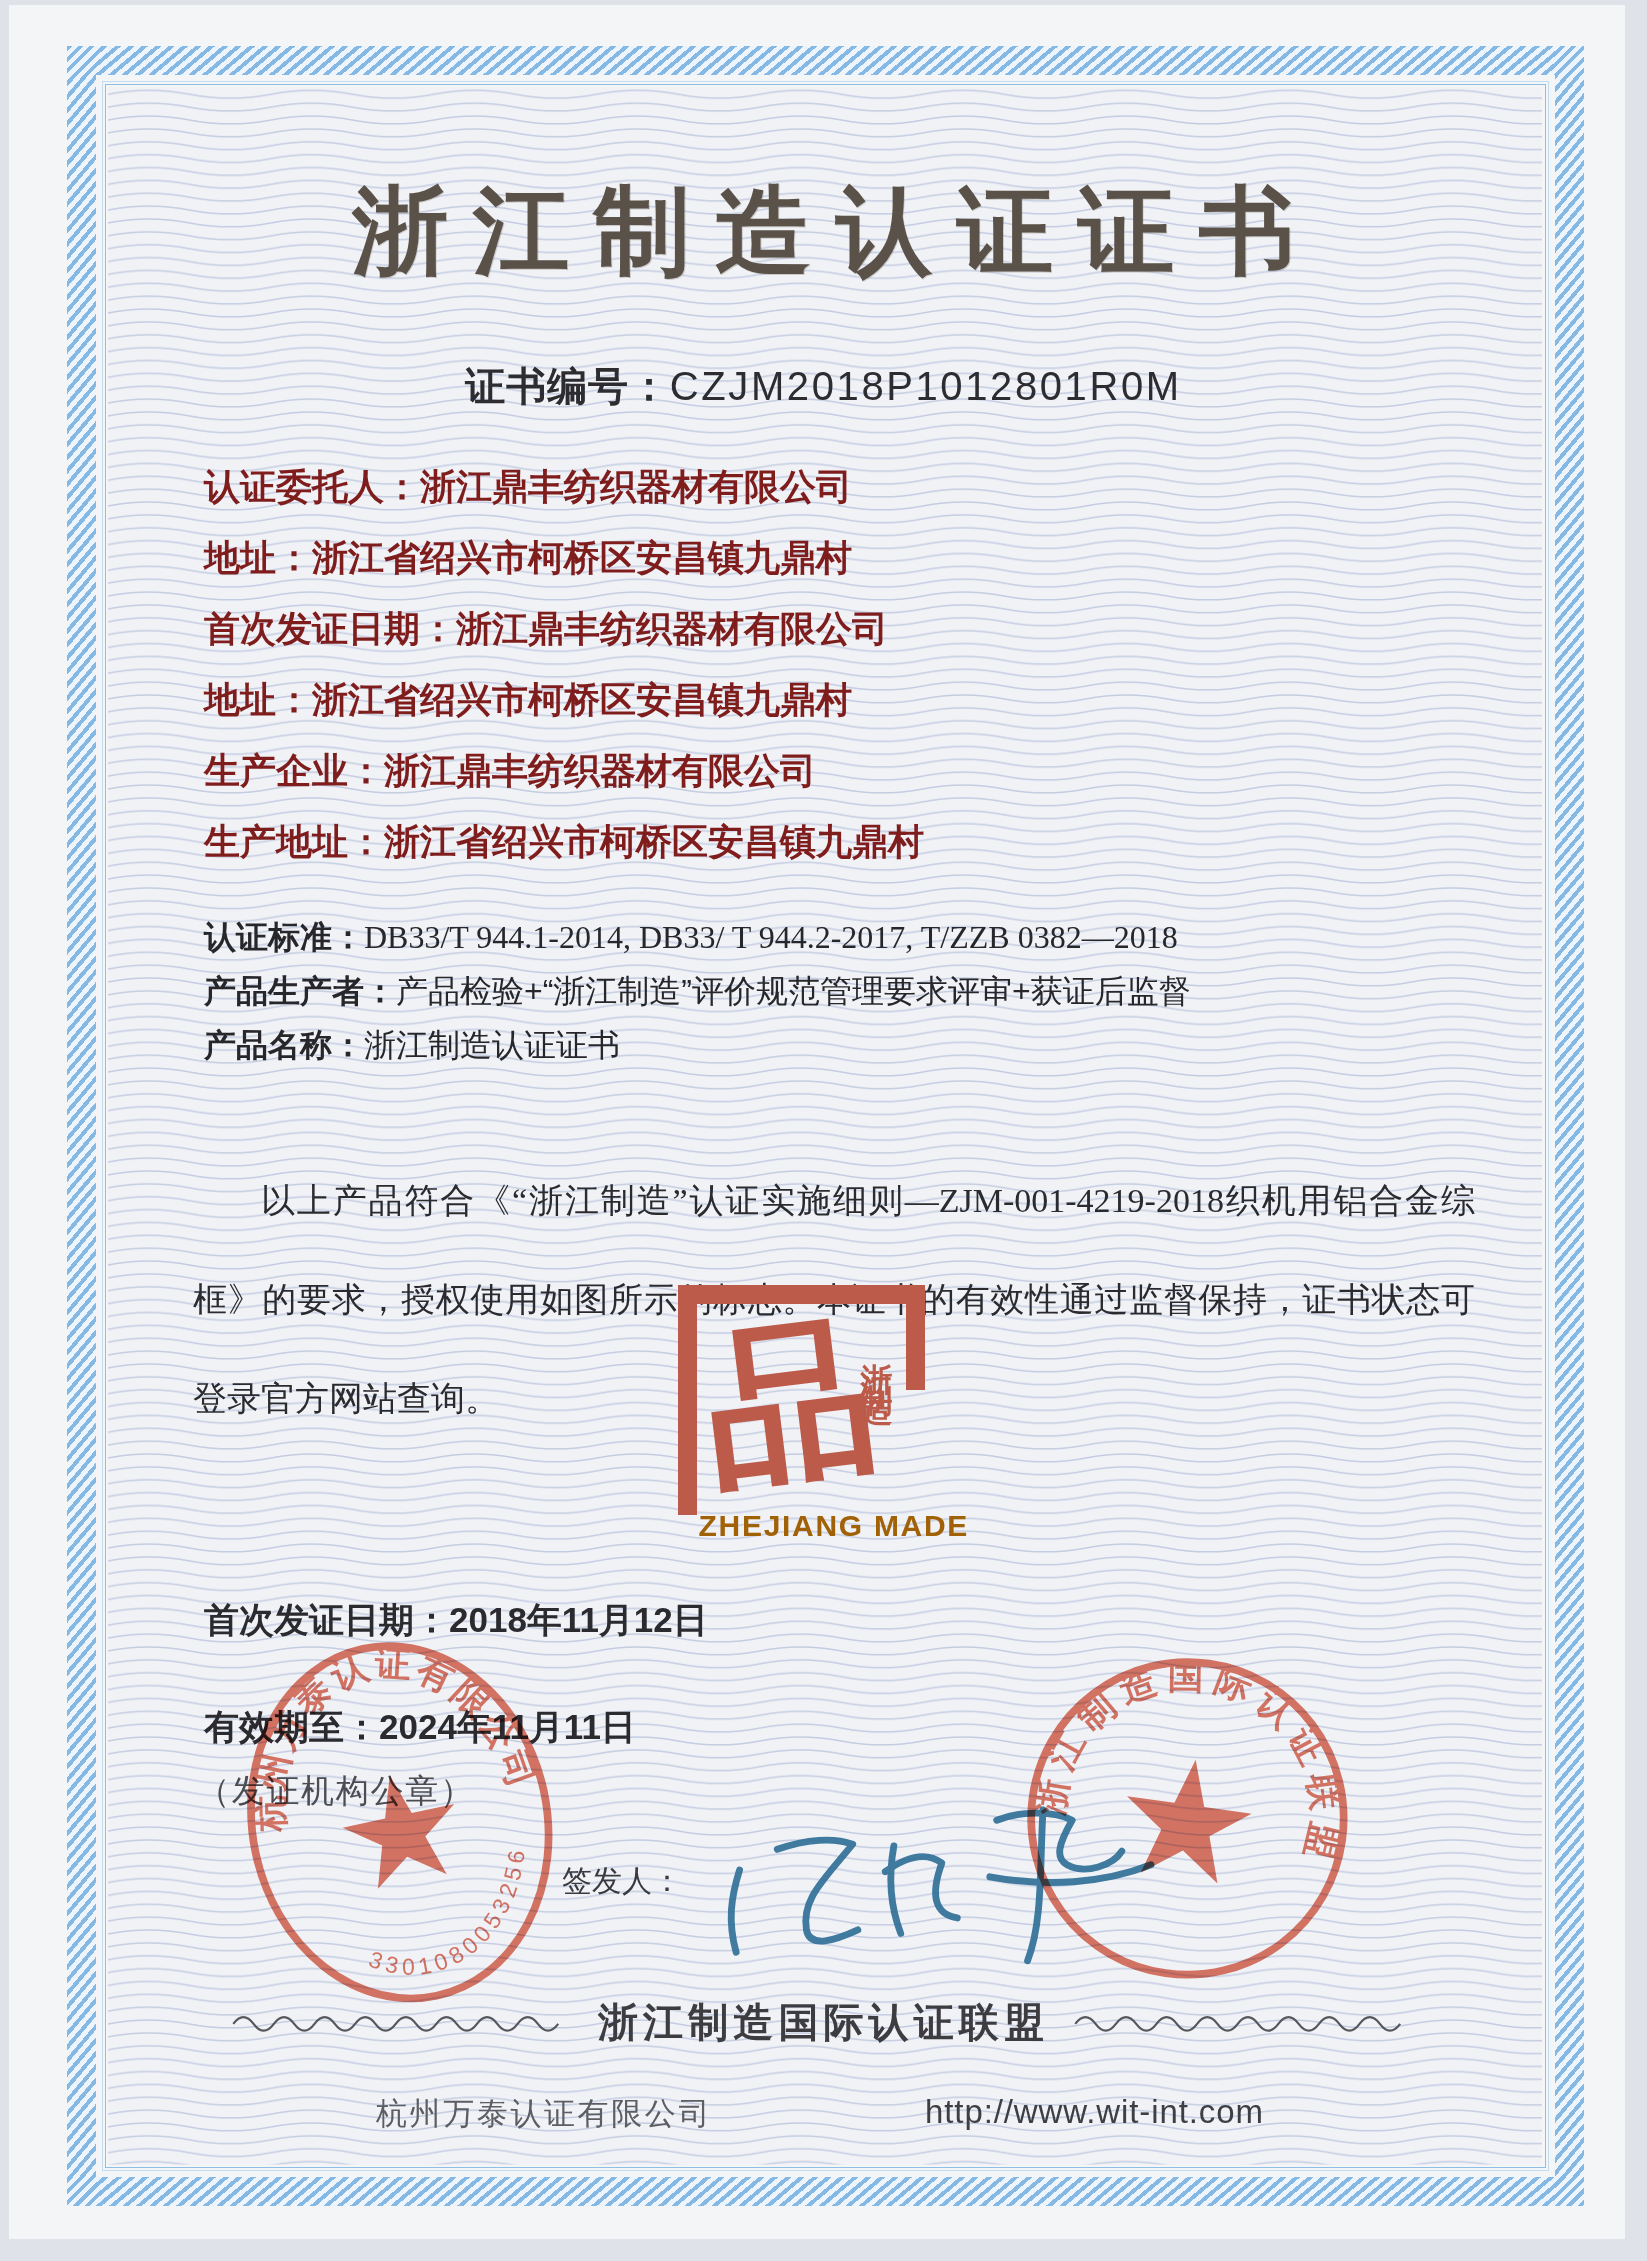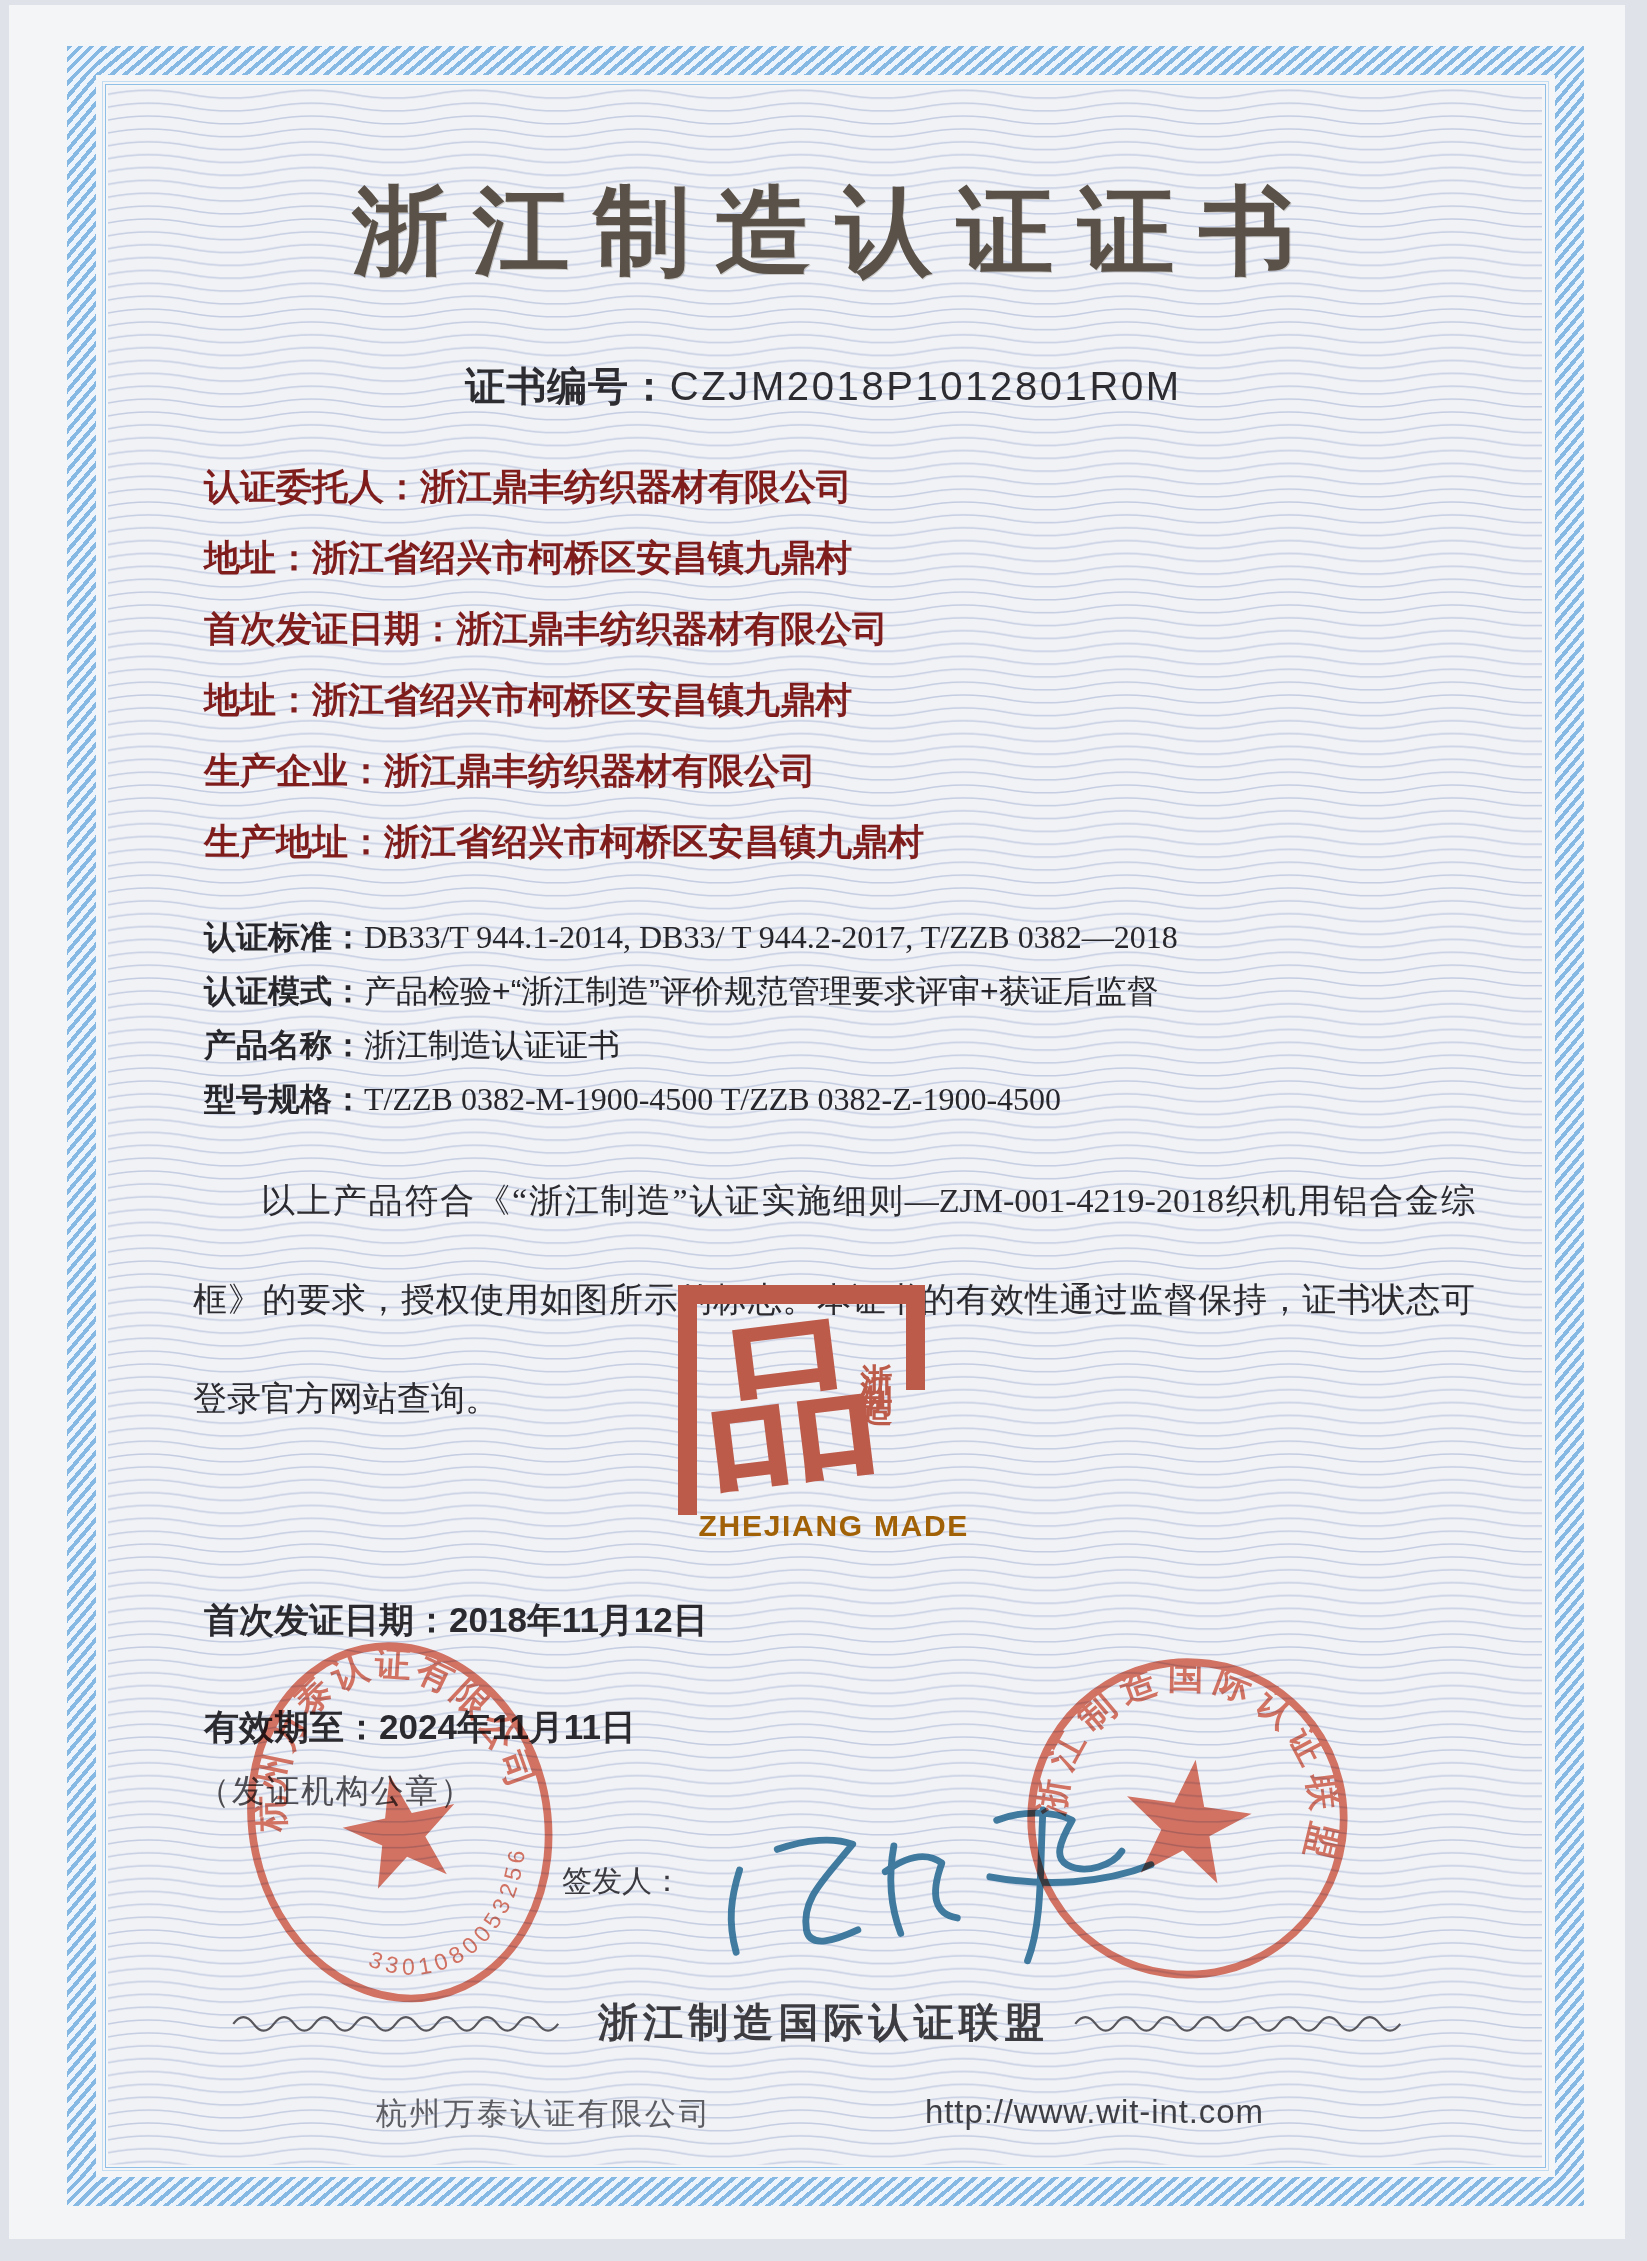--- a/index.html
+++ b/index.html
@@ -128,23 +128,22 @@
     <div class="frow"><span>认证委托人：</span><span>浙江鼎丰纺织器材有限公司</span></div>
     <div class="frow"><span>地址：</span><span>浙江省绍兴市柯桥区安昌镇九鼎村</span></div>
     <div class="frow"><span>首次发证日期：</span><span>浙江鼎丰纺织器材有限公司</span></div>
     <div class="frow"><span>地址：</span><span>浙江省绍兴市柯桥区安昌镇九鼎村</span></div>
     <div class="frow"><span>生产企业：</span><span>浙江鼎丰纺织器材有限公司</span></div>
     <div class="frow"><span>生产地址：</span><span>浙江省绍兴市柯桥区安昌镇九鼎村</span></div>
   </div>
 
   <div class="specs">
     <div class="srow"><span>认证标准：</span><span class="val">DB33/T 944.1-2014, DB33/ T 944.2-2017, T/ZZB 0382—2018</span></div>
-    <div class="srow"><span>认证模式：</span><span class="val sans">产品检验+“浙江制造”评价规范管理要求评审+获证后监督</span></div>
+    <div class="srow"><span>产品生产者：</span><span class="val sans">产品检验+“浙江制造”评价规范管理要求评审+获证后监督</span></div>
     <div class="srow"><span>产品名称：</span><span class="val sans">浙江制造认证证书</span></div>
-    <div class="srow"><span>型号规格：</span><span class="val">T/ZZB 0382-M-1900-4500  T/ZZB 0382-Z-1900-4500</span></div>
   </div>
 
   <div class="statement">以上产品符合《“浙江制造”认证实施细则—ZJM-001-4219-2018织机用铝合金综框》的要求，授权使用如图所示的标志。本证书的有效性通过监督保持，证书状态可登录官方网站查询。</div>
 
   <div class="logo">
     <div class="bar bar-top"></div>
     <div class="bar bar-left"></div>
     <div class="bar bar-right"></div>
     <div class="glyph">品</div>
     <div class="vtext">浙江制造</div>

